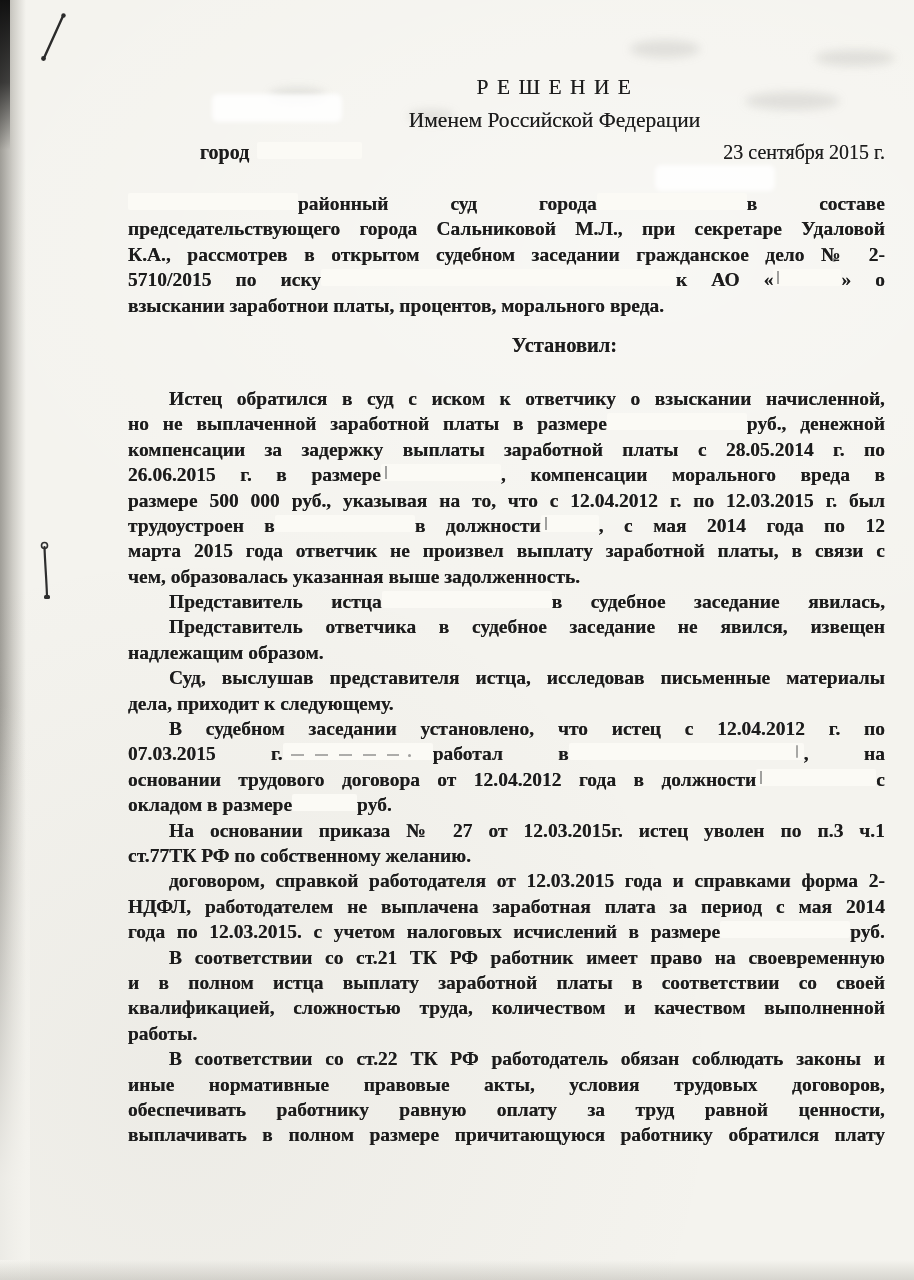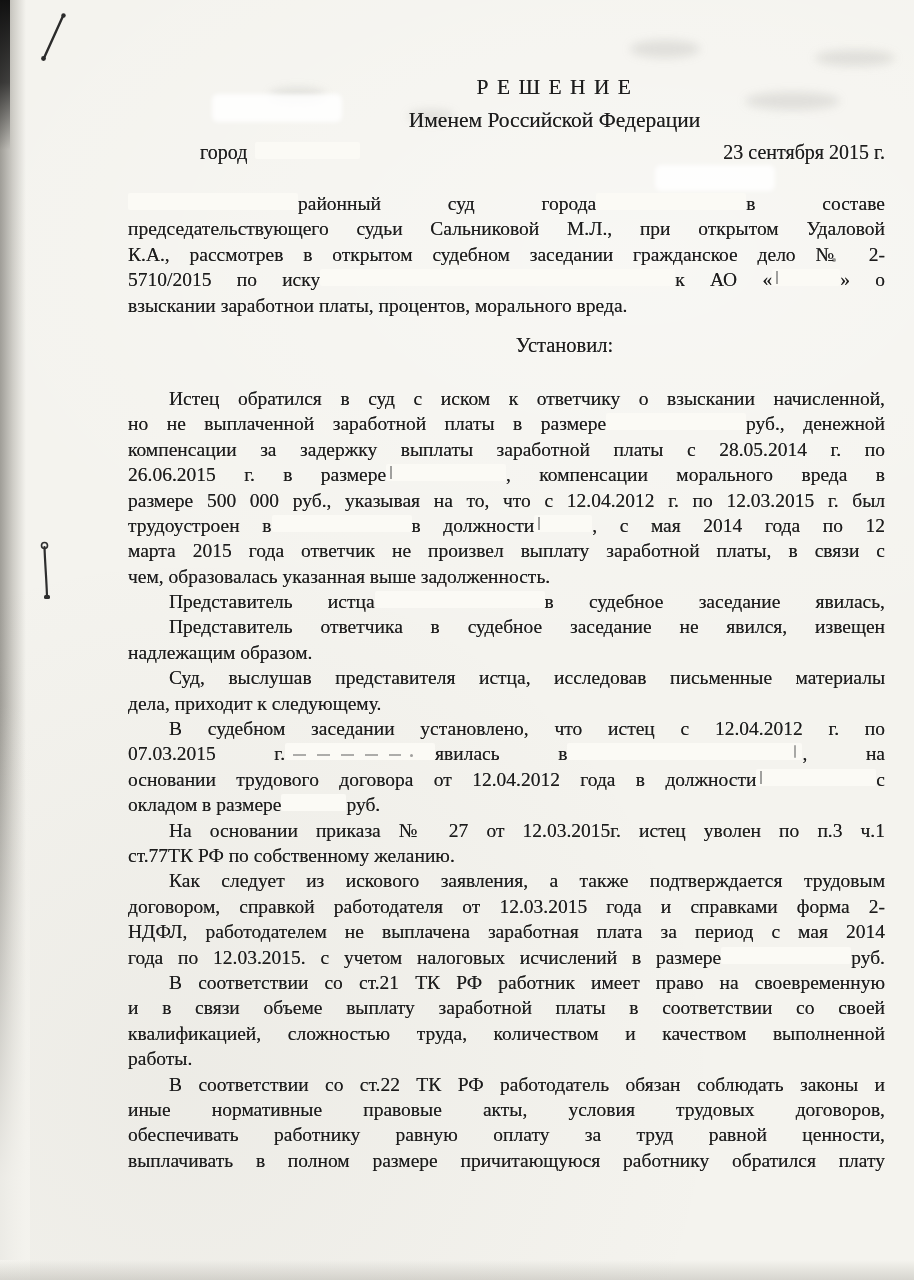--- a/index.html
+++ b/index.html
@@ -41,22 +41,22 @@
   .p1{left:212px;top:94px;width:130px;height:28px;}
   .p2{left:655px;top:165px;width:120px;height:26px;}
   .speck{position:absolute;width:4px;height:4px;border-radius:50%;background:rgba(70,70,70,.55);}
   .sp1{left:832px;top:258px;}
   
   .content{position:absolute;left:128px;top:4px;width:757px;}
   .title{margin-top:70px;line-height:27px;font-size:21.5px;letter-spacing:1.5px;
     text-align:center;position:relative;left:48px;}
   .subtitle{margin-top:6px;line-height:27px;font-size:21.5px;text-align:center;position:relative;left:48px;}
   .dateline{margin-top:5px;line-height:26px;font-size:20px;display:flex;justify-content:space-between;align-items:baseline;}
-  .citywrap{padding-left:72px;display:inline-flex;align-items:baseline;gap:8px;}
-  .body{font-size:19.5px;}
+  .citywrap{padding-left:72px;display:inline-flex;align-items:baseline;gap:8px;font-weight:bold;}
+  .body{font-size:19.5px;font-weight:bold;}
   .line{line-height:25.4px;height:25.4px;text-align:justify;text-align-last:justify;white-space:nowrap;}
   .line.last{text-align-last:left;}
   .para{margin:0;}
   .para-first{margin-top:26px;}
   .para.indent .line:first-child{text-indent:41px;}
   .heading{margin-top:14px;line-height:26px;font-size:20.5px;text-align:center;position:relative;left:58px;}
   .after-heading{margin-top:28px;}
   .content, .heading{text-shadow:0 0 .5px rgba(25,25,25,.65);}
   
   .gap{display:inline-block;position:relative;height:17px;vertical-align:baseline;
@@ -105,21 +105,21 @@
     <div class="dateline">
       <span class="citywrap">
           <span>город</span>
           <span class="gap city-gap" style="width: 105px;"></span>
         </span>
       <span>23 сентября 2015 г.</span>
     </div>
     <div class="body" id="doc-body">
         <div class="para para-first">
           <div class="line"><span class="gap" style="width: 170px;"></span><span>районный суд города</span><span class="gap" style="width: 150px;"></span><span>в составе</span></div>
-          <div class="line"><span>председательствующего судьи Сальниковой М.Л., при открытом Удаловой</span></div>
+          <div class="line"><span>председательствующего города Сальниковой М.Л., при секретаре Удаловой</span></div>
           <div class="line"><span>К.А.,  рассмотрев в открытом судебном заседании гражданское дело № 2-</span></div>
           <div class="line"><span>5710/2015 по иску</span><span class="gap" style="width: 355px;"></span><span>к АО «</span><span class="gap tick" style="width: 68px;"></span><span>» о</span></div>
           <div class="line last"><span>взыскании заработнои платы, процентов, морального вреда.</span></div>
         </div>
         <div class="heading">Установил:</div>
         <div class="para indent after-heading">
           <div class="line"><span>Истец обратился в суд с иском к ответчику о взыскании начисленной,</span></div>
           <div class="line"><span>но не выплаченной заработной платы в размере</span><span class="gap" style="width: 140px;"></span><span>руб., денежной</span></div>
           <div class="line"><span>компенсации за задержку выплаты заработной платы с 28.05.2014 г. по</span></div>
           <div class="line"><span>26.06.2015 г. в размере</span><span class="gap tick" style="width: 120px;"></span><span>, компенсации морального вреда в</span></div>
@@ -134,37 +134,36 @@
         <div class="para indent">
           <div class="line"><span>Представитель ответчика в судебное заседание не явился, извещен</span></div>
           <div class="line last"><span>надлежащим образом.</span></div>
         </div>
         <div class="para indent">
           <div class="line"><span>Суд, выслушав представителя истца, исследовав письменные материалы</span></div>
           <div class="line last"><span>дела, приходит к следующему.</span></div>
         </div>
         <div class="para indent">
           <div class="line"><span>В судебном заседании установлено, что истец с 12.04.2012 г. по</span></div>
-          <div class="line"><span>07.03.2015 г.</span><span class="gap dashes" style="width: 150px;"></span><span>явилась в</span><span class="gap tick-right" style="width: 235px;"></span><span>, на</span></div>
+          <div class="line"><span>07.03.2015 г.</span><span class="gap dashes" style="width: 150px;"></span><span>работал в</span><span class="gap tick-right" style="width: 235px;"></span><span>, на</span></div>
           <div class="line"><span>основании трудового договора от 12.04.2012 года в должности</span><span class="gap tick" style="width: 120px;"></span><span>с</span></div>
           <div class="line last"><span>окладом в размере</span><span class="gap" style="width: 65px;"></span><span>руб.</span></div>
         </div>
         <div class="para indent">
           <div class="line"><span>На основании приказа № 27 от 12.03.2015г. истец уволен по п.3 ч.1</span></div>
           <div class="line last"><span>ст.77ТК РФ по собственному желанию.</span></div>
         </div>
         <div class="para indent">
-          <div class="line"><span>Как следует из искового заявления, а также подтверждается трудовым</span></div>
           <div class="line"><span>договором, справкой работодателя от 12.03.2015 года и справками форма 2-</span></div>
           <div class="line"><span>НДФЛ, работодателем не выплачена заработная плата за период с мая 2014</span></div>
           <div class="line"><span>года по 12.03.2015. с учетом налоговых исчислений в размере</span><span class="gap" style="width: 130px;"></span><span>руб.</span></div>
         </div>
         <div class="para indent">
           <div class="line"><span>В соответствии со ст.21 ТК РФ работник имеет право на своевременную</span></div>
-          <div class="line"><span>и в связи объеме выплату заработной платы в соответствии со своей</span></div>
+          <div class="line"><span>и в полном истца выплату заработной платы в соответствии со своей</span></div>
           <div class="line"><span>квалификацией, сложностью труда, количеством и качеством выполненной</span></div>
           <div class="line last"><span>работы.</span></div>
         </div>
         <div class="para indent">
           <div class="line"><span>В соответствии со ст.22 ТК РФ работодатель обязан соблюдать законы и</span></div>
           <div class="line"><span>иные нормативные правовые акты, условия трудовых договоров,</span></div>
           <div class="line"><span>обеспечивать работнику равную оплату за труд равной ценности,</span></div>
           <div class="line"><span>выплачивать в полном размере причитающуюся работнику обратился плату</span></div>
         </div>
       </div>

